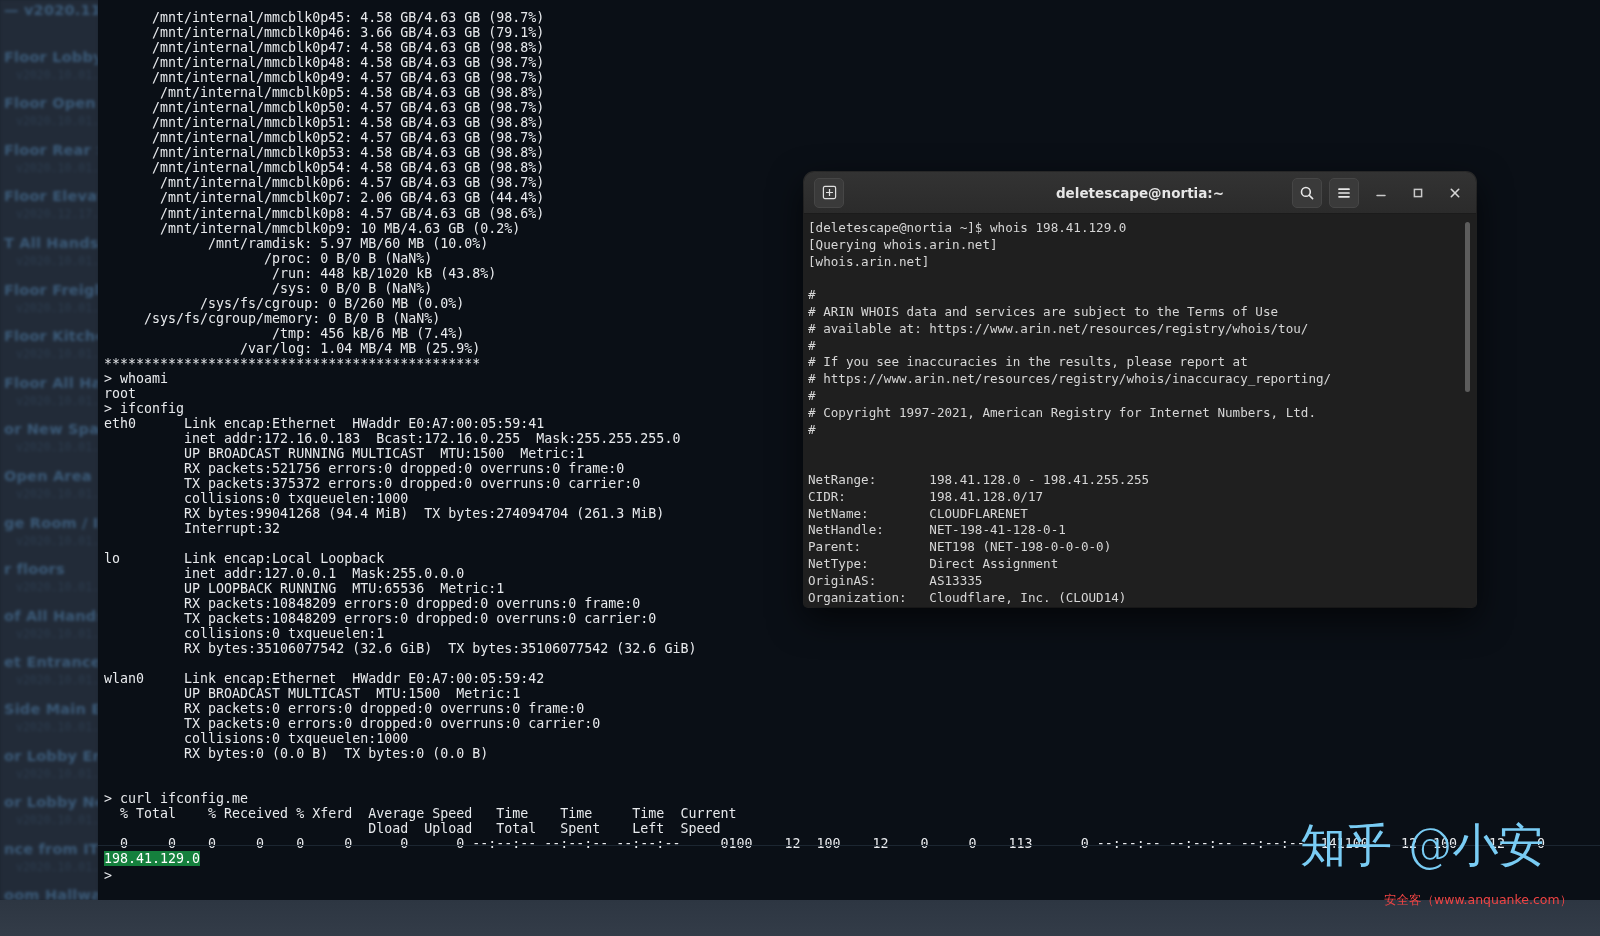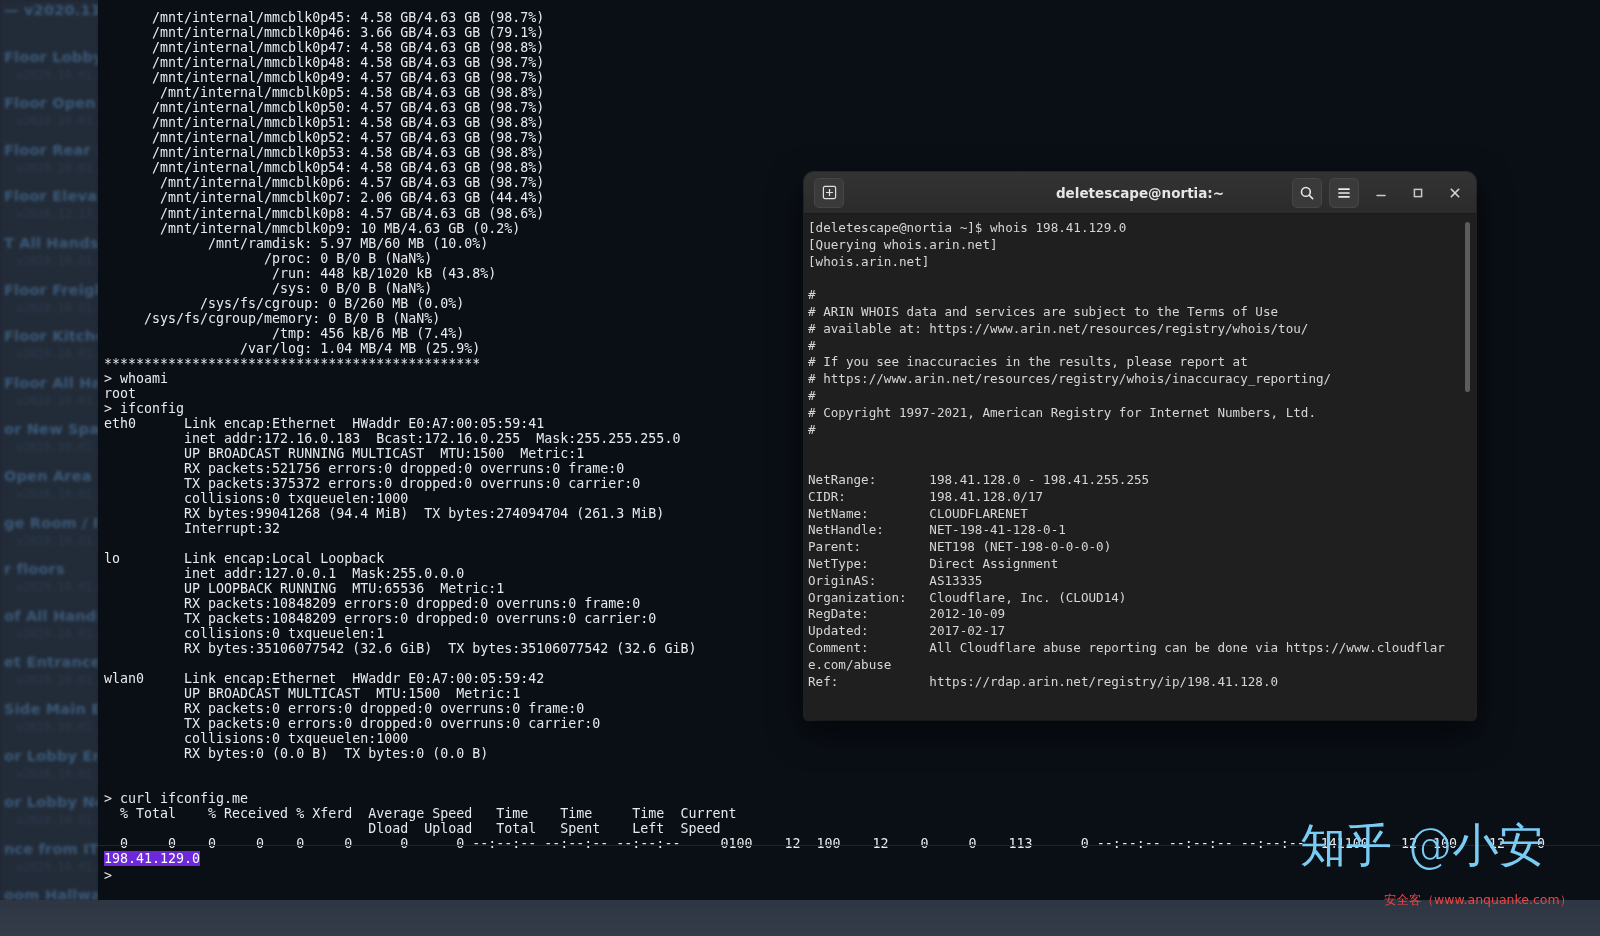--- a/index.html
+++ b/index.html
@@ -89,21 +89,21 @@
     left: 6px;
     top: -3px;
     color: #e8eaed;
     font-family: "DejaVu Sans Mono", monospace;
     font-size: 13.3px;
     line-height: 15.02px;
     white-space: pre;
     letter-spacing: 0px;
   }
   .sel {
-    background: #6d28d9;
+    background: #15803d;
     color: #ffffff;
   }
   #main-term-divider {
     position: absolute;
     left: 0;
     top: 845px;
     width: 1502px;
     height: 1px;
     background: #1c2631;
   }
@@ -117,21 +117,21 @@
     line-height: 15.02px;
     white-space: pre;
   }
 
   
   #gnome-window {
     position: absolute;
     left: 804px;
     top: 172px;
     width: 672px;
-    height: 548px;
+    height: 435px;
     border-radius: 10px 10px 4px 4px;
     background: #1d1d1d;
     box-shadow: 0 12px 34px rgba(0,0,0,0.65), 0 0 0 1px #2e2e2e;
     overflow: hidden;
     display: flex;
     flex-direction: column;
   }
   #gnome-titlebar {
     height: 41px;
     background: linear-gradient(180deg,#333333 0%,#2b2b2b 100%);

